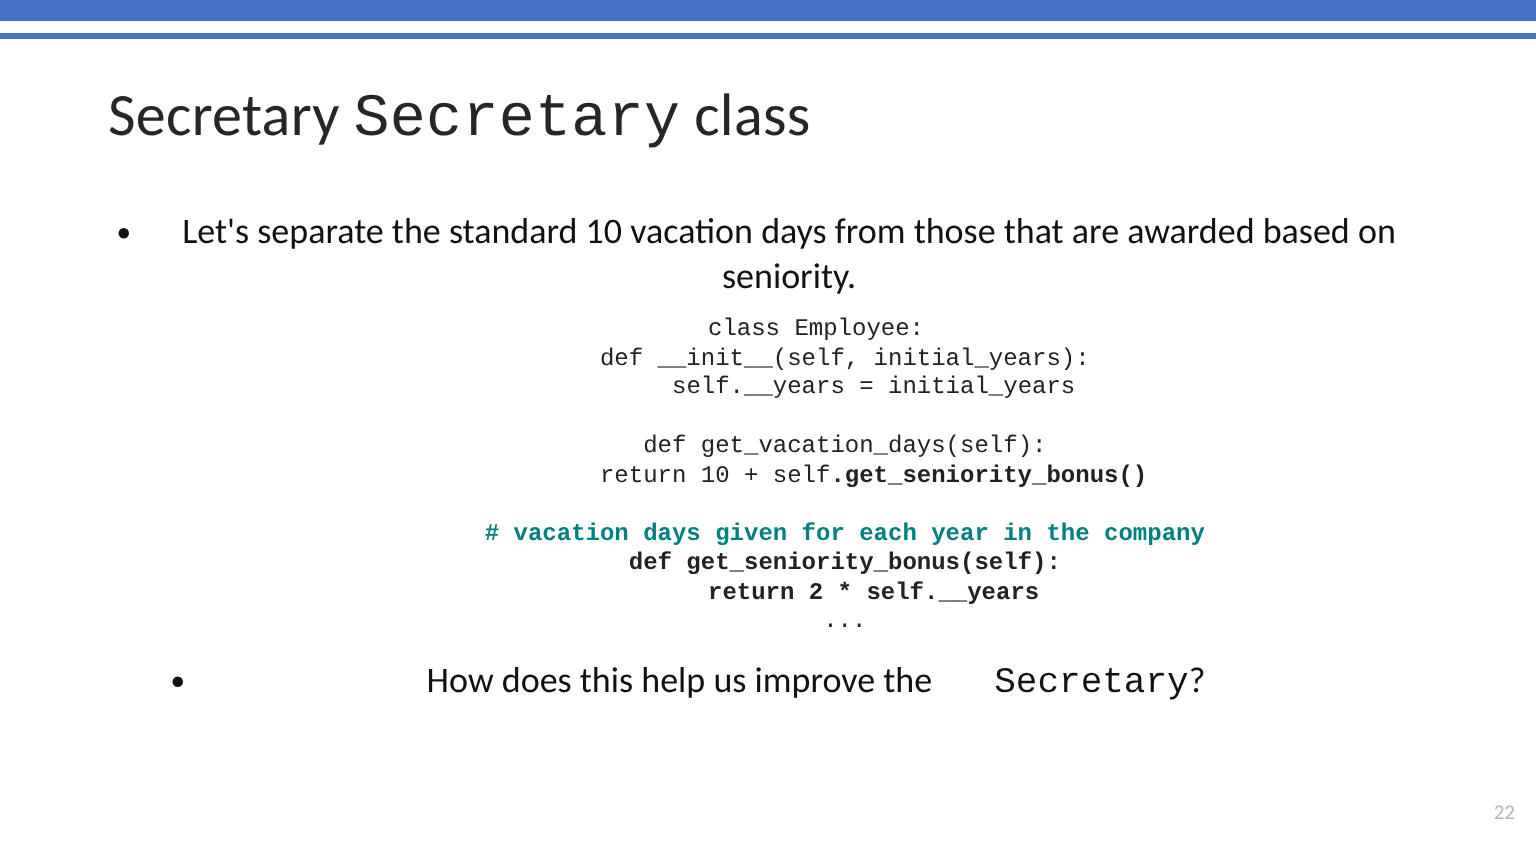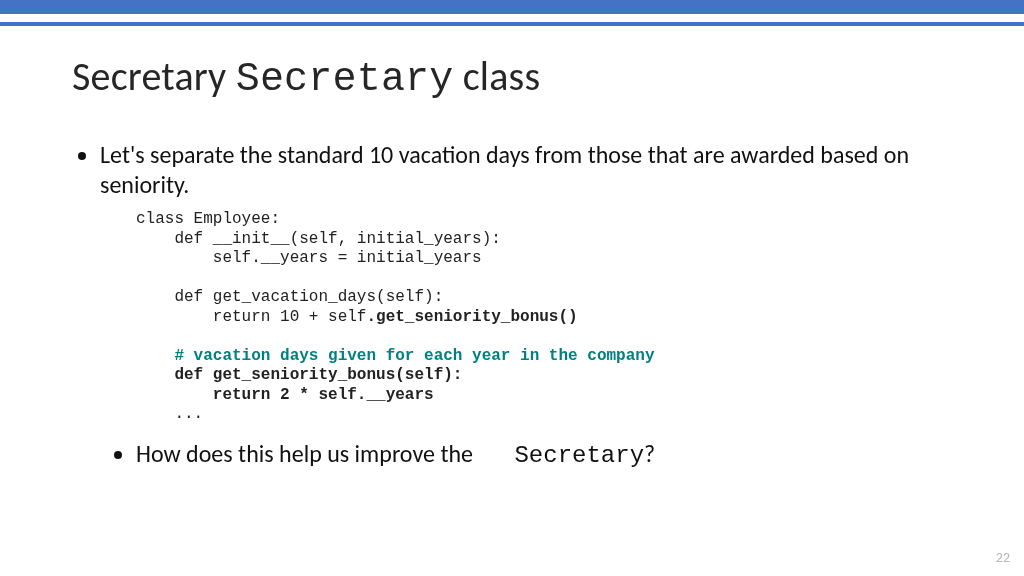--- a/index.html
+++ b/index.html
@@ -3,29 +3,29 @@
 <meta charset="utf-8">
 <style>
   * { box-sizing: border-box; margin: 0; padding: 0; }
   html, body { width: 1024px; height: 576px; overflow: hidden; background: #fff; font-family: Calibri, "Segoe UI", Arial, sans-serif; }
   .bar-thick { position: absolute; left: 0; width: 1024px; height: 14px; background: #4472C4; }
   .bar-thin { position: absolute; left: 0; width: 1024px; height: 4px; background: #4472C4; }
   .slide { position: absolute; inset: 0; }
   .title { position: absolute; left: 72px; top: 52px; font-size: 40px; font-weight: 400; color: #262626; letter-spacing: 0.2px; }
   .title .mono { font-family: Consolas, "Courier New", monospace; }
   .body { position: absolute; left: 72px; top: 140px; width: 880px; color: #111; }
-  ul.outer { list-style: disc; padding-left: 28px; }
+  ul.outer { list-style: disc; padding-left: 28px; text-align: center; }
   ul.outer > li { font-size: 24px; line-height: 1.25; margin-bottom: 8px; }
   ul.inner { list-style: disc; padding-left: 36px; margin-top: 10px; }
   ul.inner > li { font-size: 24px; line-height: 1.25; }
   .code { font-family: Consolas, "Courier New", monospace; font-size: 16px; line-height: 1.22; white-space: pre; margin: 10px 0 14px 36px; color: #222; }
   .code .teal { color: #008080; }
   .code .sb { font-weight: 700; }
   .mono2 { font-family: Consolas, "Courier New", monospace; margin-left: 36px; }
-  .pagenum { position: absolute; right: 14px; bottom: 10px; font-size: 14px; color: #b5b5b5; }
+  .pagenum { position: absolute; right: 14px; bottom: 26px; font-size: 14px; color: #b5b5b5; }
 </style>
 </head>
 <body>
 
 <div class="slide">
 
   <div class="bar-thick" style="top:0;"></div>
   <div class="bar-thin" style="top:22px;"></div>
 
   <div class="title">

